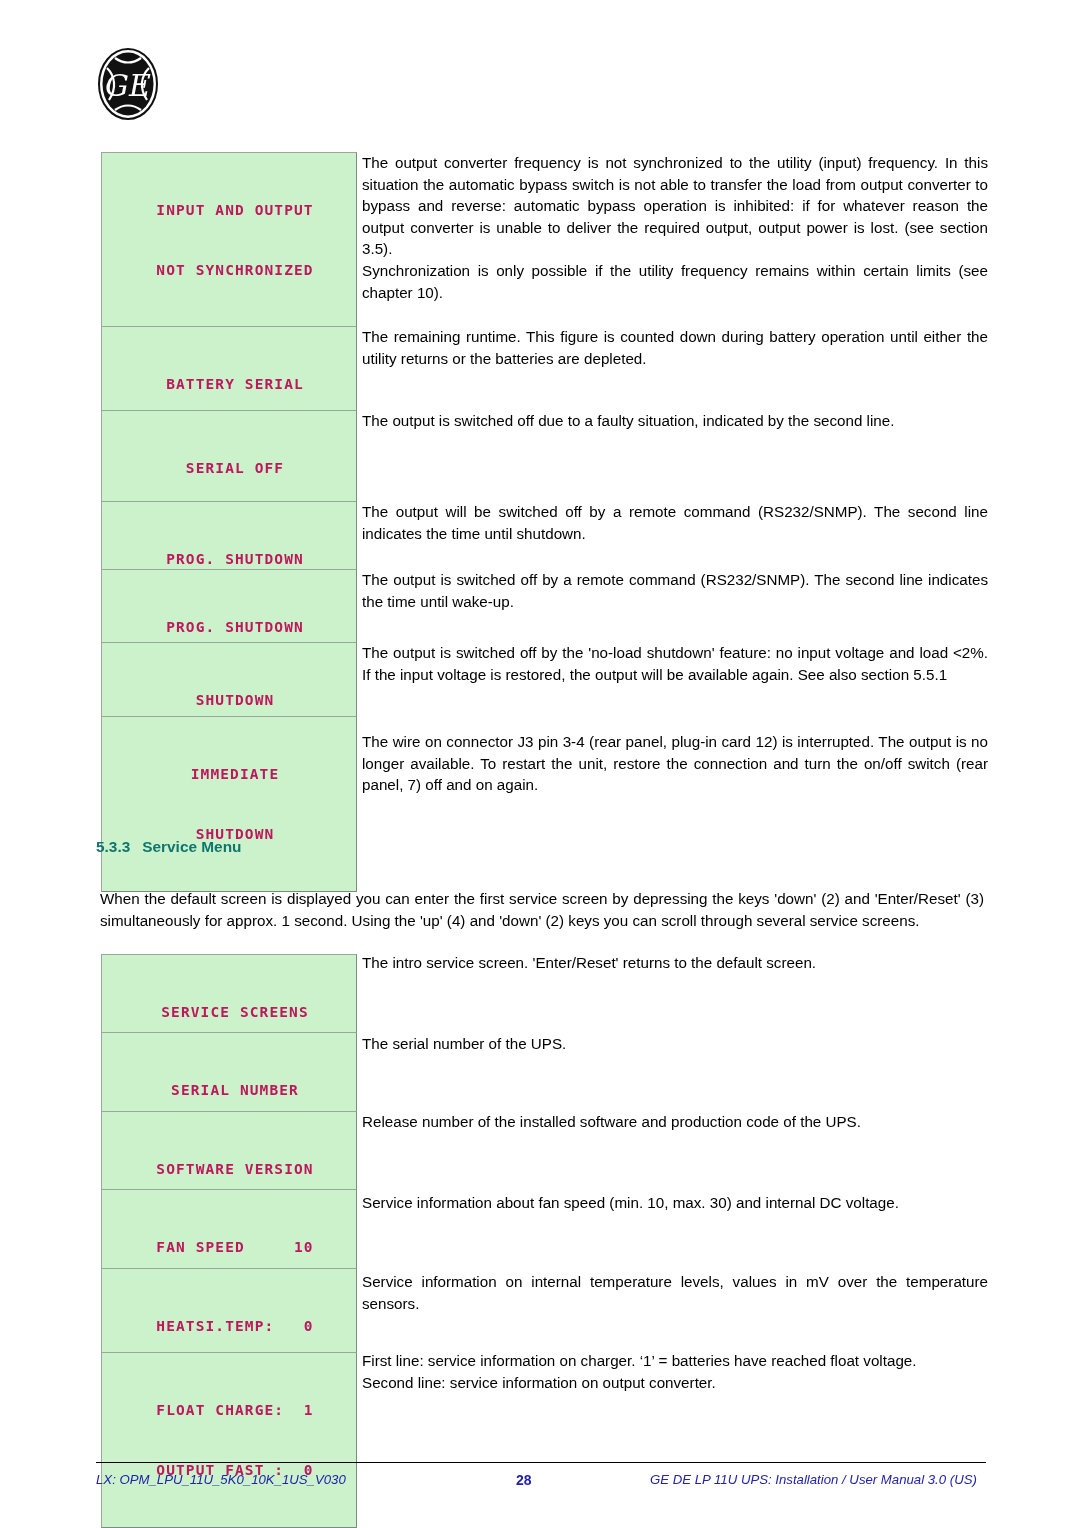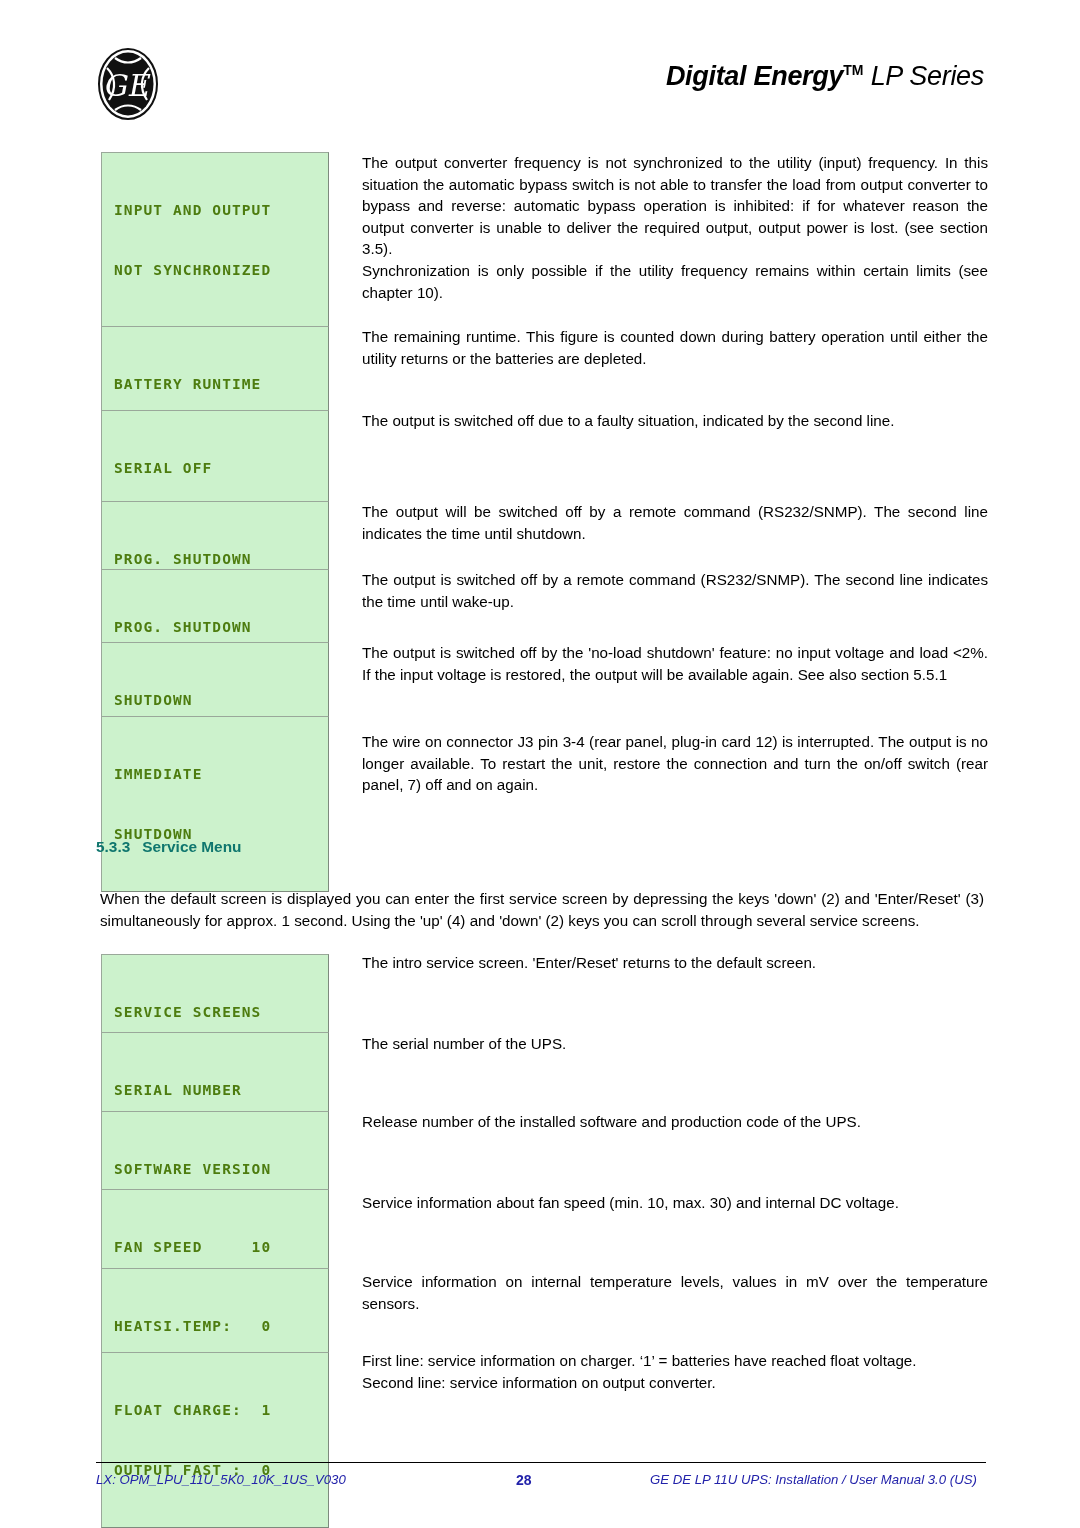--- a/index.html
+++ b/index.html
@@ -71,34 +71,35 @@
     position: absolute;
     left: 0;
     top: 0;
     width: 1080px;
   }
 
   
   .lcd {
     position: absolute;
     left: 101px;
-    width: 228px;
+    width: 256px;
     box-sizing: border-box;
     background: #ccf2cc;
     border: 1px solid #7d8a7d;
     border-top-color: #9aa89a;
     border-left-color: #9aa89a;
     padding: 7px 0 7px 12px;
     font-family: "DejaVu Sans Mono", "Liberation Mono", monospace;
     font-size: 14.5px;
     line-height: 20px;
     letter-spacing: 1.1px;
-    color: #4d7c0f;
+    color: #be185d;
     white-space: pre;
     font-weight: 600;
+    text-align: center;
   }
   .lcd .line { display: block; height: 20px; }
 
   
   .para {
     position: absolute;
     left: 362px;
     width: 626px;
     font-family: "Liberation Sans", sans-serif;
     font-size: 15.2px;
@@ -185,38 +186,34 @@
       <svg viewBox="0 0 62 76" width="62" height="76" aria-hidden="true">
         <ellipse cx="31" cy="38" rx="29" ry="35" fill="#ffffff" stroke="#111111" stroke-width="2"></ellipse>
         <ellipse cx="31" cy="38" rx="25.5" ry="31.5" fill="#111111"></ellipse>
         <path d="M10 22 C18 30, 20 42, 12 54" fill="none" stroke="#ffffff" stroke-width="2.2"></path>
         <path d="M52 22 C44 30, 42 42, 50 54" fill="none" stroke="#ffffff" stroke-width="2.2"></path>
         <path d="M18 12 C26 18, 36 18, 44 12" fill="none" stroke="#ffffff" stroke-width="2.2"></path>
         <path d="M18 64 C26 58, 36 58, 44 64" fill="none" stroke="#ffffff" stroke-width="2.2"></path>
         <text x="31" y="50" font-family="DejaVu Serif, serif" font-size="30" font-style="italic" fill="#ffffff" text-anchor="middle">GE</text>
       </svg>
     </div>
-    <div class="header-title">
-      <span>Digital Energy</span><span class="tm">TM</span>
-      <span class="series">LP Series</span>
-    </div>
   </div>
 
   <div class="content">
 
     <div class="lcd" style="top:152px">
       <span class="line">INPUT AND OUTPUT</span>
       <span class="line">NOT SYNCHRONIZED</span>
     </div>
     <div class="para" style="top:152px">
       <p>The output converter frequency is not synchronized to the utility (input) frequency. In this situation the automatic bypass switch is not able to transfer the load from output converter to bypass and reverse: automatic bypass operation is inhibited: if for whatever reason the output converter is unable to deliver the required output, output power is lost. (see section 3.5).<br>Synchronization is only possible if the utility frequency remains within certain limits (see chapter 10).</p>
     </div>
 
     <div class="lcd" style="top:326px">
-      <span class="line">BATTERY RUNTIME</span>
+      <span class="line">BATTERY SERIAL</span>
       <span class="line">LEFT   0:09:41</span>
     </div>
     <div class="para" style="top:326px">
       <p>The remaining runtime. This figure is counted down during battery operation until either the utility returns or the batteries are depleted.</p>
     </div>
 
     <div class="lcd" style="top:410px">
       <span class="line">SERIAL OFF</span>
       <span class="line">NO INPUT POWER</span>
     </div>

